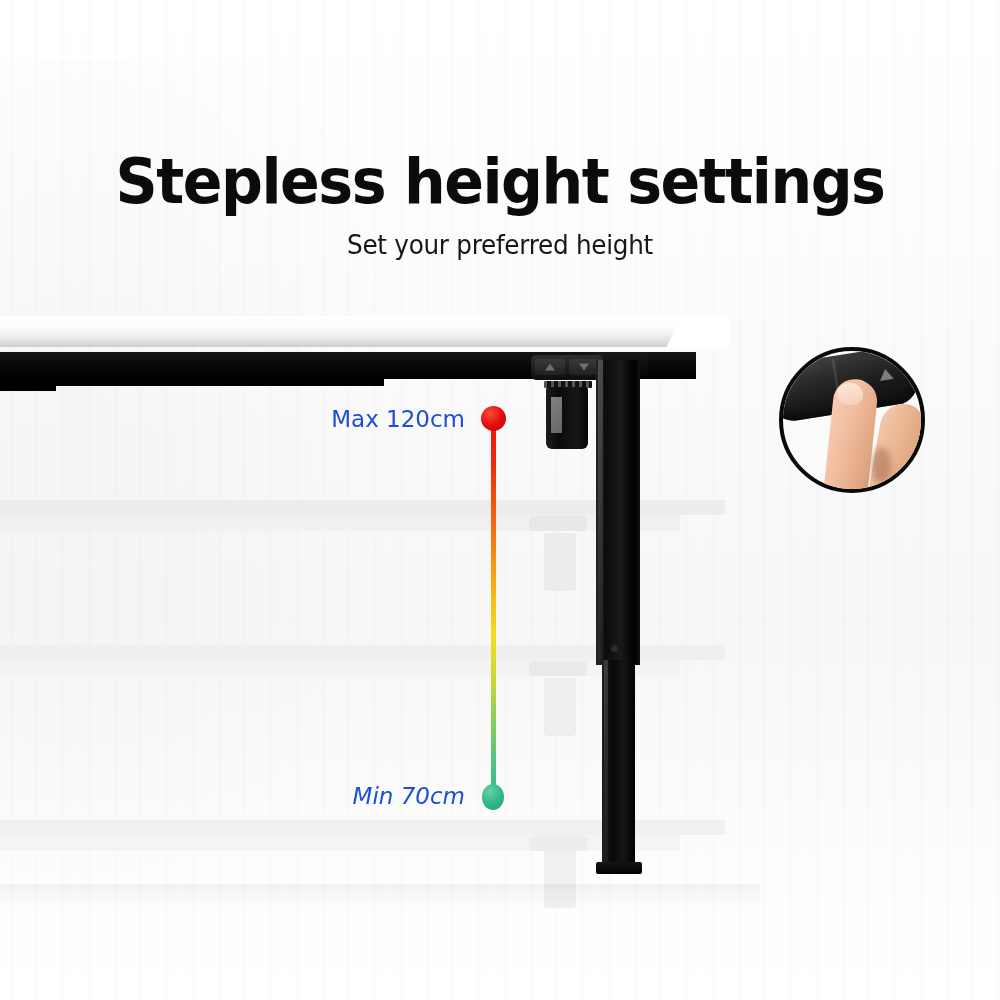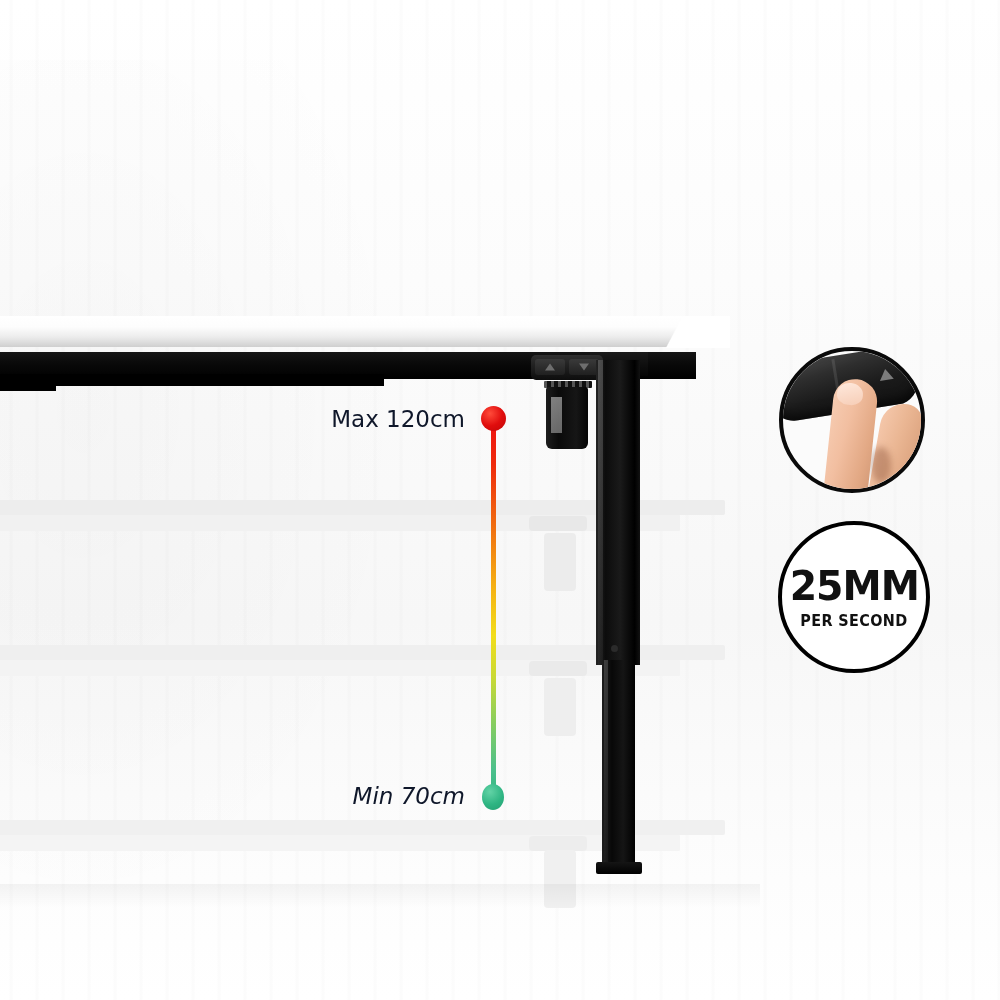--- a/index.html
+++ b/index.html
@@ -208,21 +208,21 @@
   .dot-min {
     position:absolute; left:482px; top:784px; width:22px; height:26px;
     background:radial-gradient(circle at 36% 30%, #62d3a6 0%, #2fb583 55%, #23a071 100%);
     border-radius:50%;
   }
   .scale-label {
     position:absolute;
     font-family:"DejaVu Sans", sans-serif;
     font-weight:400;
     font-size:23px;
-    color:#0f172a;
+    color:#1d4ed8;
     letter-spacing:0px;
     white-space:nowrap;
     text-align:right;
   }
   .label-max { left:180px; top:406px; width:285px; }
   .label-min { left:180px; top:783px; width:285px;font-style:italic; }
 
   
   .badge {
     position:absolute; z-index:50;
@@ -315,20 +315,24 @@
 </style>
 </head>
 <body>
 
 <div class="stage">
 
   <div class="bg-wash"></div>
   <div class="bg-stripes"></div>
   <div class="bg-soft-left"></div>
 
+  <div class="headline-wrap">
+    <div class="headline">Stepless height settings</div>
+    <div class="subhead">Set your preferred height</div>
+  </div>
 
   <div class="ghost" style="left:-20px; top:500px; width:760px; height:80px;">
     <div class="g-top" style="width:745px; background:#ededed;"></div>
     <div class="g-bar" style="top:15px; width:700px; background:#f1f1f1;"></div>
     <div class="g-ctrl" style="left:549px; top:16px; background:#e8e8e8;"></div>
     <div class="g-motor" style="left:564px; top:33px; background:#ececec;"></div>
   </div>
 
   <div class="ghost" style="left:-20px; top:645px; width:760px; height:80px;">
     <div class="g-top" style="width:745px; background:#efefef;"></div>
@@ -392,19 +396,15 @@
       <div class="handset-seam"></div>
       <div class="handset-arrow"></div>
       <div class="finger-third"></div>
       <div class="finger-second"></div>
       <div class="knuckle-shadow"></div>
       <div class="finger-main"></div>
       <div class="finger-nail"></div>
     </div>
   </div>
 
-  <div class="badge badge-ring" id="badge-speed">
-    <div class="speed-main">25MM</div>
-    <div class="speed-sub">PER SECOND</div>
-  </div>
 
 
 </div>
 
 </body></html>

